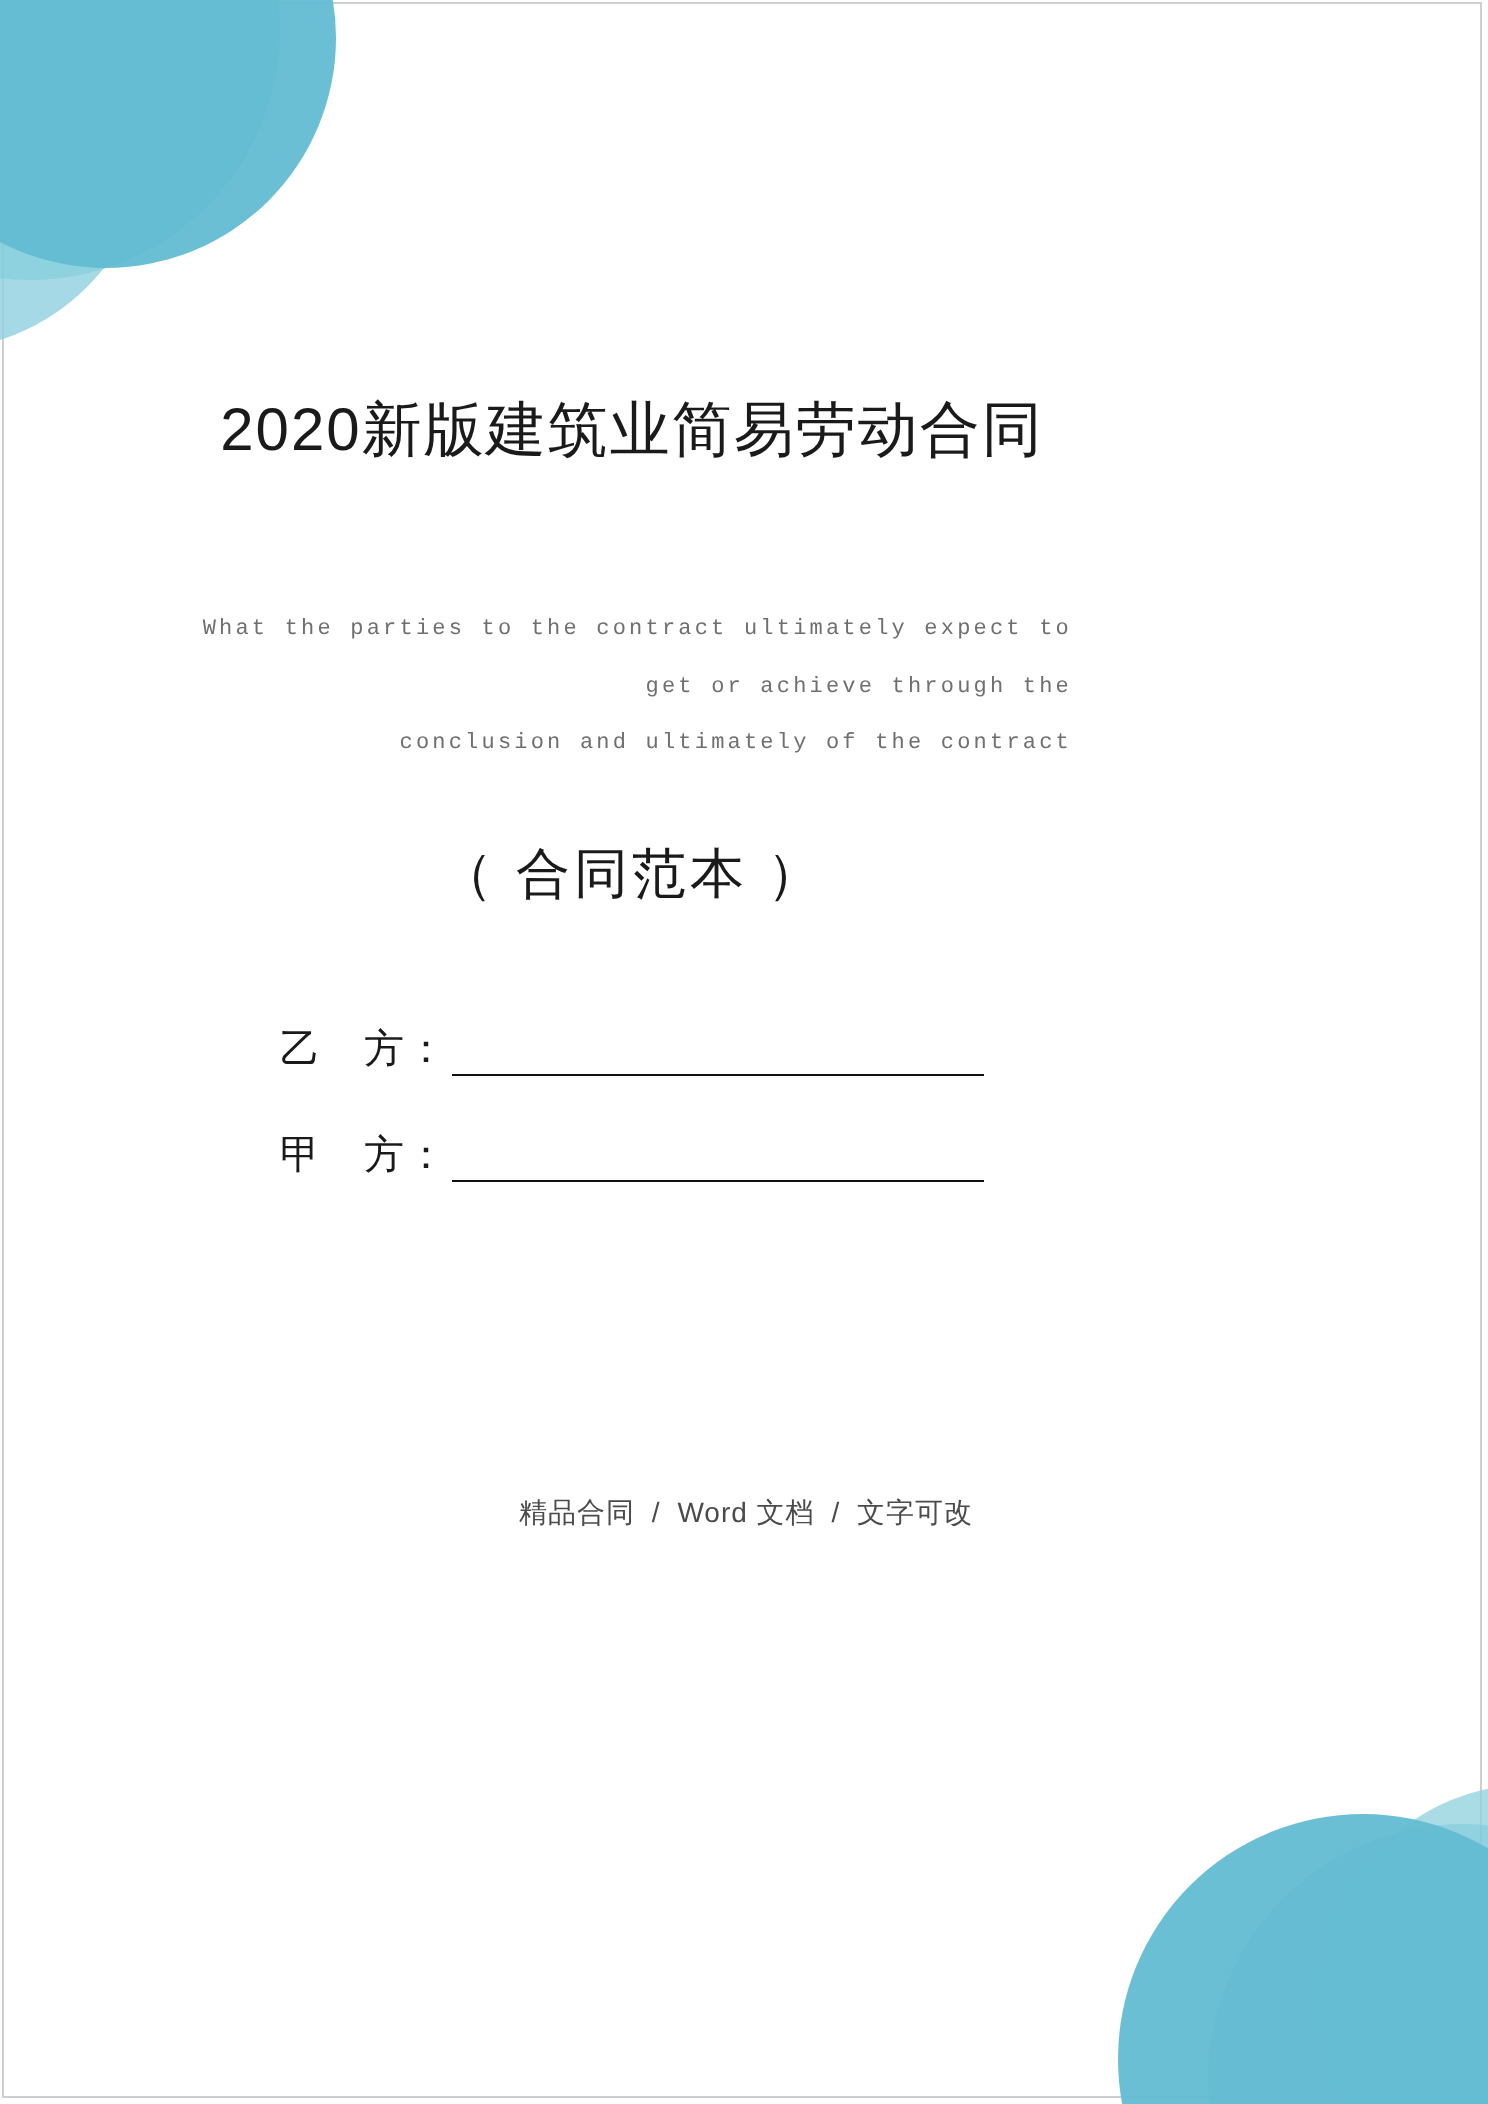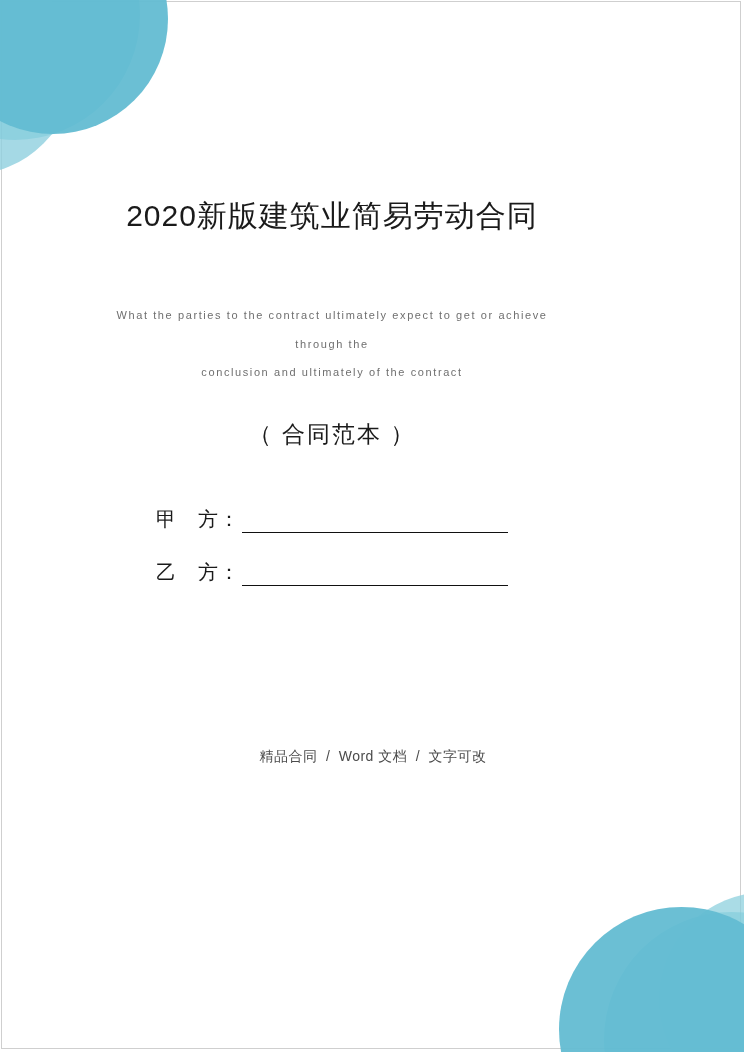--- a/index.html
+++ b/index.html
@@ -83,21 +83,21 @@
     top: 1px;
     width: 740px;
     height: 1048px;
     border: 1px solid #cfcfcf;
     box-sizing: border-box;
   }
 
   
   .content {
     position: absolute;
-    left: 16px;
+    left: 0;
     top: 0;
     width: 632px;
     height: 1052px;
     box-sizing: border-box;
     padding: 0 96px;
   }
 
   .doc-title {
     margin: 0;
     padding-top: 196px;
@@ -106,34 +106,34 @@
     font-size: 30px;
     font-weight: 400;
     color: #1a1a1a;
     letter-spacing: 1px;
     line-height: 1.3;
   }
 
   .subtitle-en {
     margin: 0;
     padding-top: 66px;
-    text-align: center;
-    font-family: Liberation Sans, sans-serif;
+    text-align: right;
+    font-family: Liberation Mono, monospace;
     font-size: 11px;
     color: #6f6f6f;
     letter-spacing: 1.6px;
     line-height: 2.6;
   }
 
   .doc-subtitle-cn {
     margin: 0;
     padding-top: 32px;
     text-align: center;
     font-family: "Liberation Sans", sans-serif;
-    font-size: 23px;
+    font-size: 27px;
     color: #1a1a1a;
     letter-spacing: 2px;
   }
 
   .fields {
     margin: 0 auto;
     padding-top: 56px;
     width: 352px;
   }
   .field-row {
@@ -192,26 +192,26 @@
   <p class="subtitle-en">
     <span>What the parties to the contract ultimately expect to get or achieve through the</span><br>
     <span>conclusion and ultimately of the contract</span>
   </p>
 
   <p class="doc-subtitle-cn">（ 合同范本 ）</p>
 
   <div class="fields">
 
     <div class="field-row">
-      <span class="field-label">甲　方：</span>
+      <span class="field-label">乙　方：</span>
       <span class="field-line"></span>
     </div>
 
     <div class="field-row">
-      <span class="field-label">乙　方：</span>
+      <span class="field-label">甲　方：</span>
       <span class="field-line"></span>
     </div>
 
 
   </div>
 </div>
 
 <div class="footer-note">
   <span>精品合同</span>
   <span class="sep">/</span>

